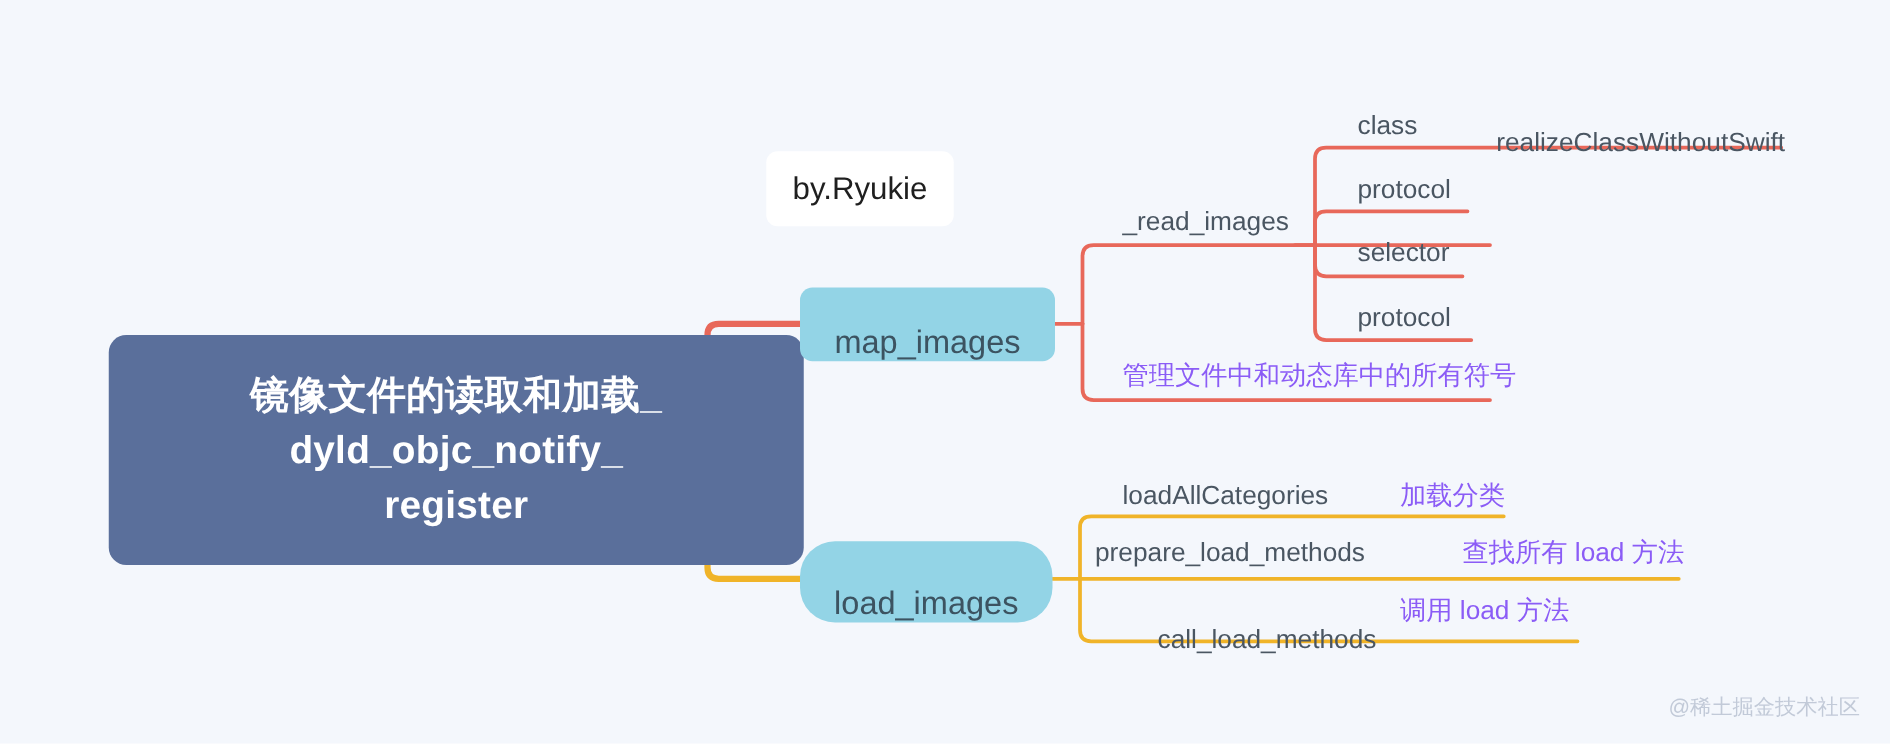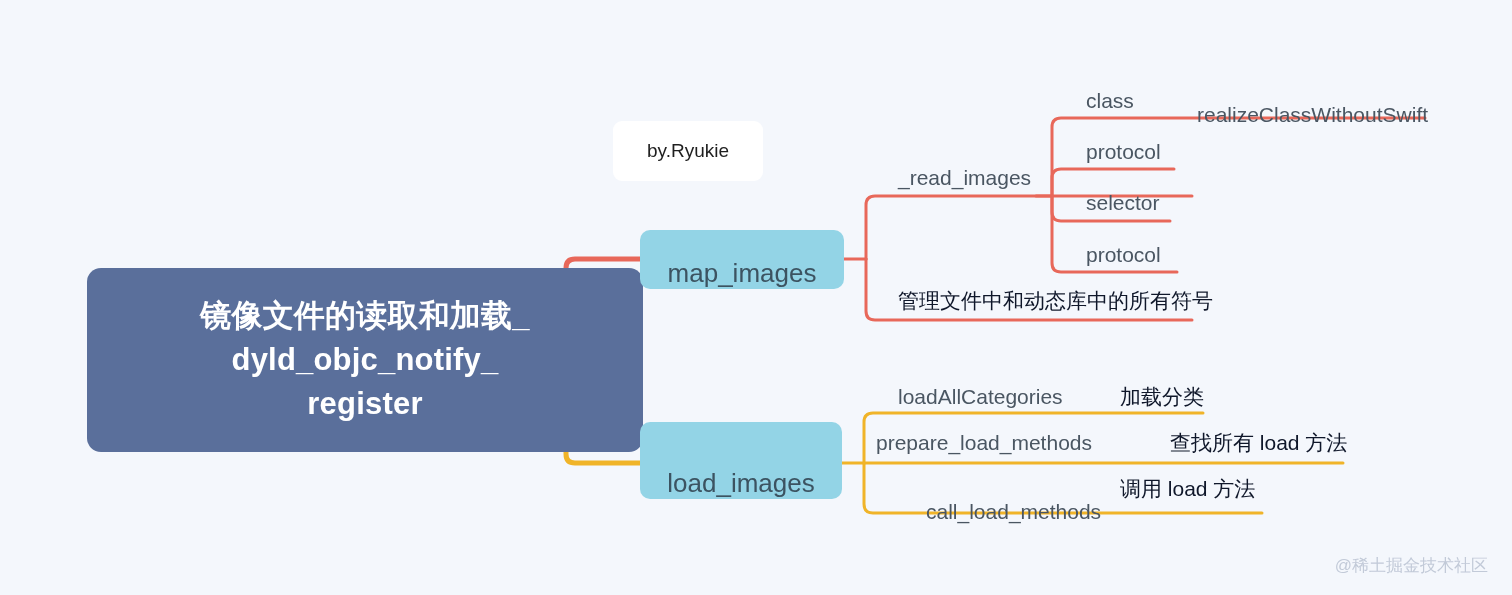--- a/index.html
+++ b/index.html
@@ -55,47 +55,47 @@
     background: #93d4e6;
     border-radius: 10px;
     color: #3c5361;
     font-size: 26px;
     display: flex;
     align-items: flex-end;
     justify-content: center;
     box-sizing: border-box;
   }
   #node-map-images  { left: 640px; top: 230px; width: 204px; height: 59px; }
-  #node-load-images { left: 640px; top: 422px; width: 202px; height: 77px; }
+  #node-load-images { left: 640px; top: 433px; width: 202px; height: 65px; border-radius: 28px; }
 
   
   .author-chip {
     position: absolute;
     left: 613px;
     top: 121px;
     width: 150px;
     height: 60px;
     background: #ffffff;
     border-radius: 9px;
     color: #1f1f1f;
-    font-size: 19px;
+    font-size: 25px;
     display: flex;
     align-items: center;
     justify-content: center;
   }
 
   
   .leaf {
     position: absolute;
     color: #4a5662;
     font-size: 21px;
     white-space: nowrap;
     line-height: 1;
   }
-  .leaf.cn { color: #0f172a; }
+  .leaf.cn { color: #8b5cf6; }
 
   
   #lbl-read-images    { left: 898px;  top: 167px; }
   #lbl-class          { left: 1086px; top: 90px;  }
   #lbl-realize        { left: 1197px; top: 104px;  }
   #lbl-protocol       { left: 1086px; top: 141px; }
   #lbl-selector       { left: 1086px; top: 192px; }
   #lbl-category       { left: 1086px; top: 244px; }
   #lbl-manage-symbols { left: 898px;  top: 290px; }
 

